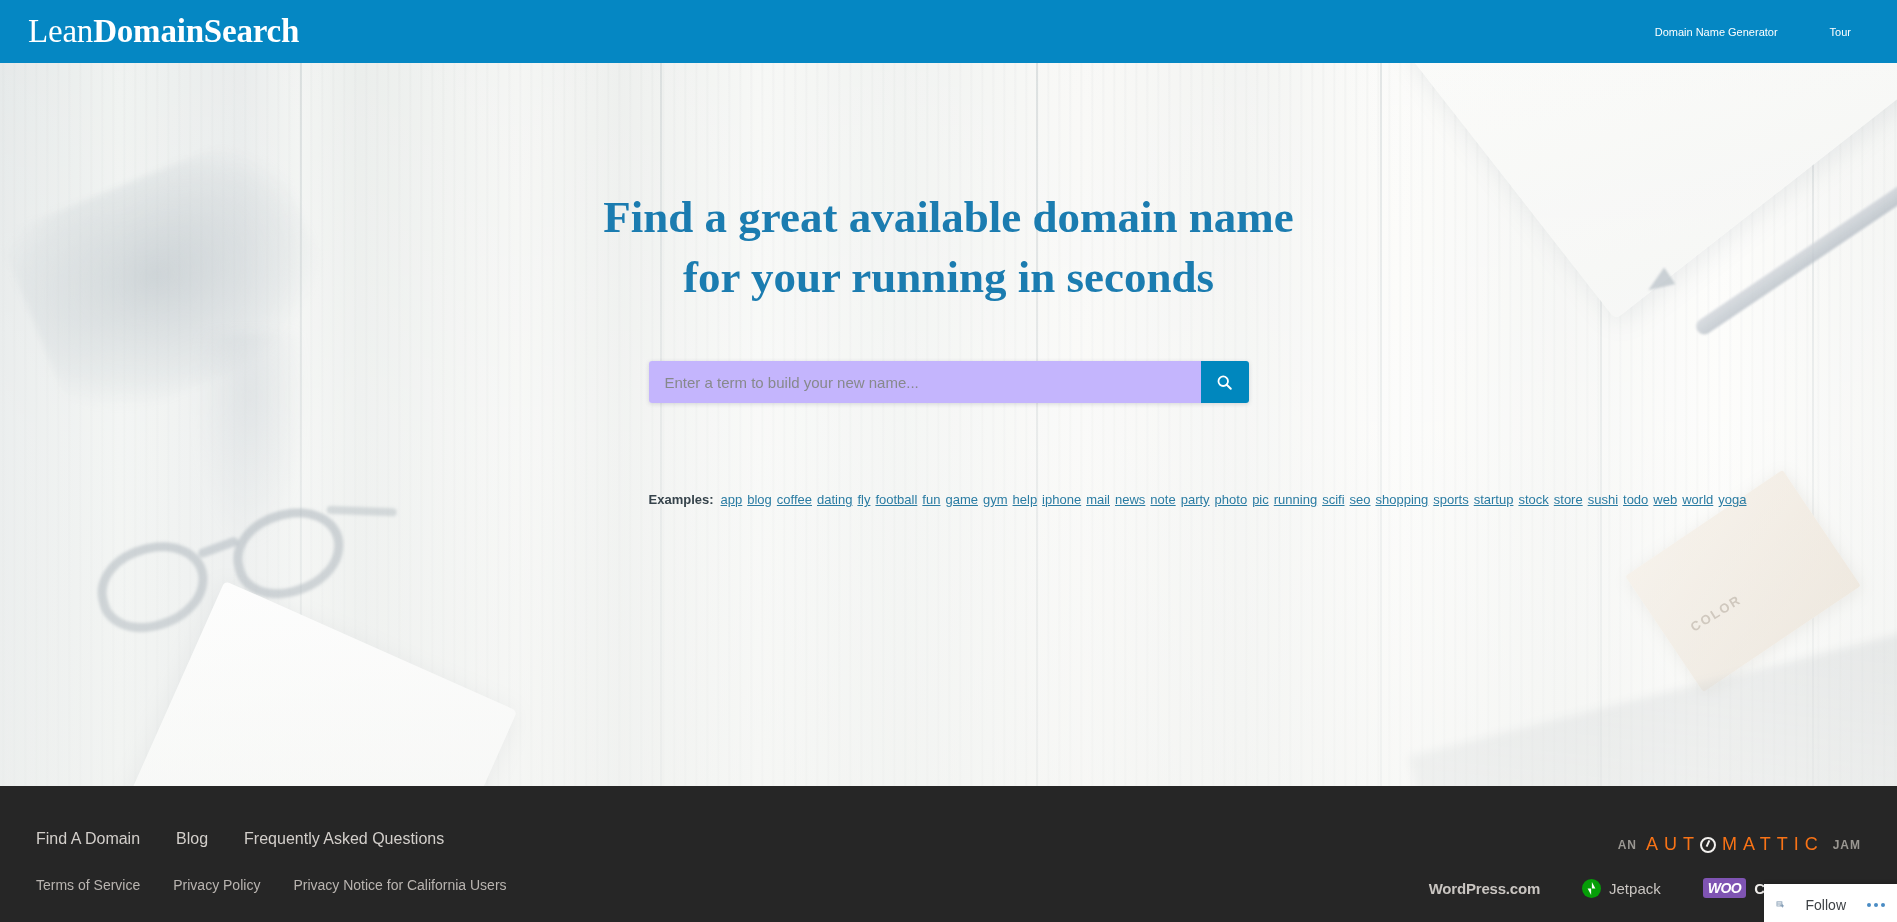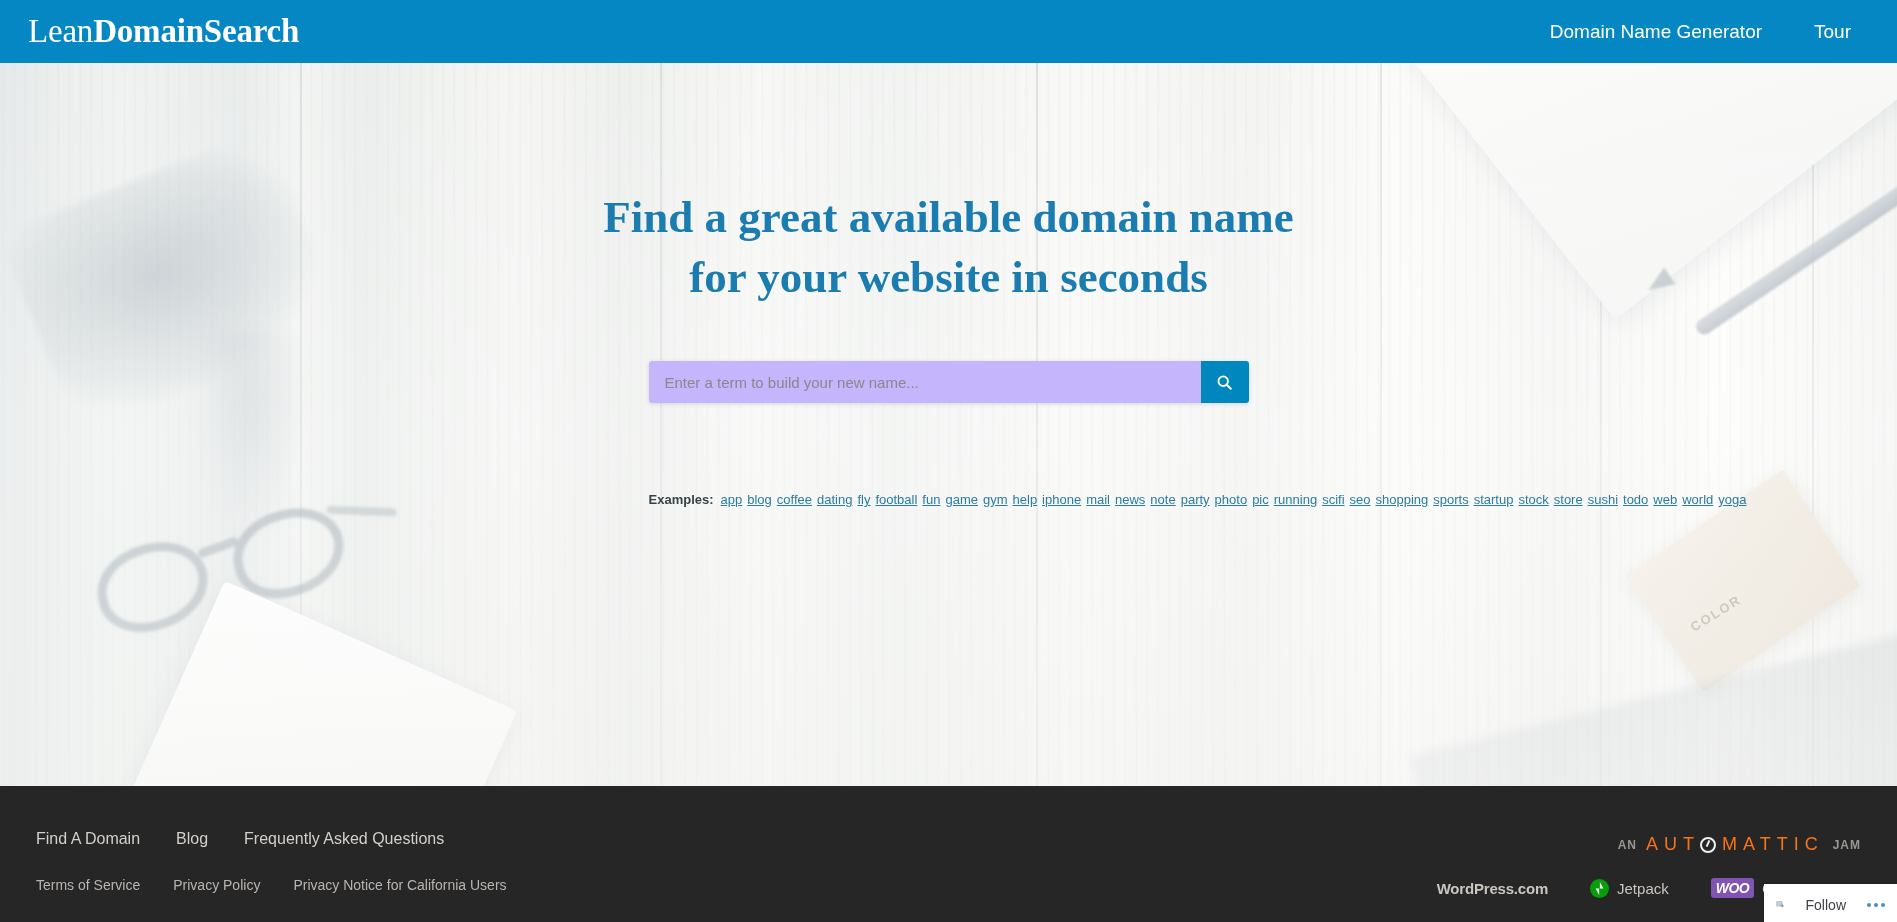--- a/index.html
+++ b/index.html
@@ -27,21 +27,21 @@
     color: #ffffff;
     letter-spacing: -0.2px;
     white-space: nowrap;
     line-height: 1;
   }
   .logo .lean { font-weight: 400; }
   .logo .rest { font-weight: 700; }
   .nav { margin-left: auto; display: flex; align-items: center; }
   .nav a {
     color: #ffffff;
-    font-size: 19px;
+    font-size: 11px;
     text-decoration: none;
     margin-right: 52px;
     white-space: nowrap;
   }
   .nav a:last-child { margin-right: 46px; }
 
   
   .hero {
     position: absolute; top: 63px; left: 0;
     width: 1897px; height: 806px;
@@ -276,21 +276,21 @@
     display: inline-flex; align-items: center; justify-content: center;
     width: 16px; height: 16px; border: 2px solid #f2f0ee; border-radius: 50%;
     margin-right: 6px; position: relative;
   }
   .auto-o::after {
     content: ""; position: absolute; width: 2px; height: 7px;
     background: #f2f0ee; top: 1px; left: 5px; transform: rotate(24deg);
   }
 
   .brands {
-    position: absolute; right: 44px; top: 92px;
+    position: absolute; right: 52px; top: 92px;
     display: flex; align-items: center; gap: 42px;
   }
   .brand { display: flex; align-items: center; gap: 8px; white-space: nowrap; }
   .brand-wp { color: #c9c5c1; font-size: 15px; font-weight: 700; letter-spacing: -0.2px; }
   .jp-circle {
     width: 19px; height: 19px; border-radius: 50%;
     background: #069e08;
     display: flex; align-items: center; justify-content: center;
   }
   .brand-jp { color: #c9c5c1; font-size: 15px; }
@@ -354,21 +354,21 @@
     <div class="pencil-tip"></div>
     <div class="color-card">
       <span>COLOR</span>
     </div>
     <div class="wedge"></div>
     <div class="hero-wash"></div>
 
     <div class="hero-content">
       <h1 class="headline">
         <span>Find a great available domain name</span><br>
-        <span>for your website in seconds</span>
+        <span>for your running in seconds</span>
       </h1>
 
       <div class="search-row">
         <input class="search-input" type="text" placeholder="Enter a term to build your new name..." style="">
         <button class="search-btn">
           <svg width="17" height="17" viewBox="0 0 20 20">
             <circle cx="8.5" cy="8.5" r="5.6" fill="none" stroke="#ffffff" stroke-width="2.1"></circle>
             <line x1="12.6" y1="12.6" x2="17.4" y2="17.4" stroke="#ffffff" stroke-width="2.3" stroke-linecap="round"></line>
           </svg>
         </button>

